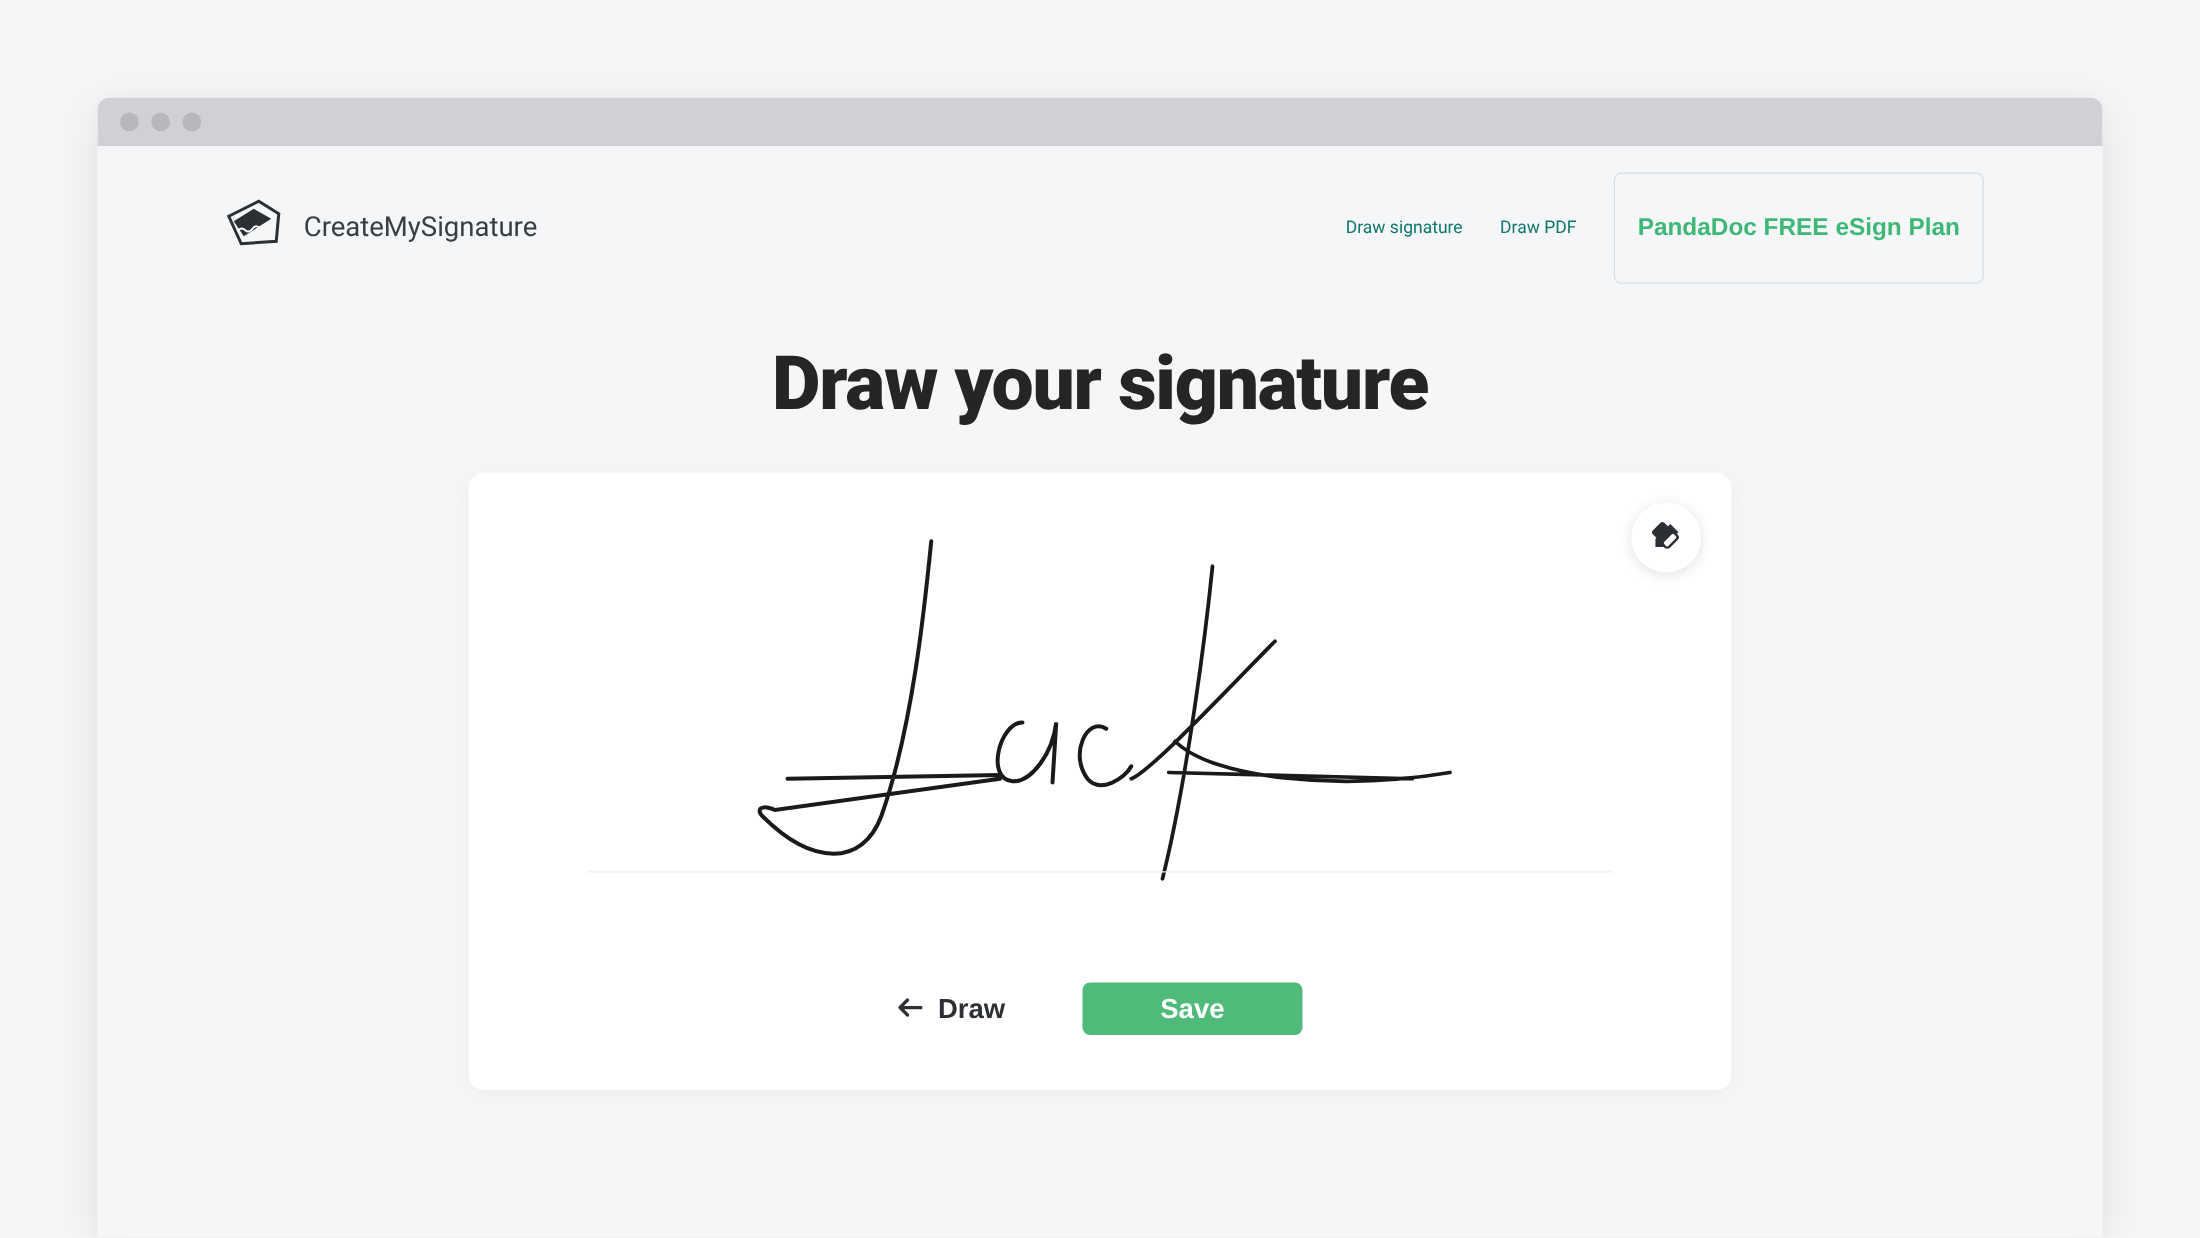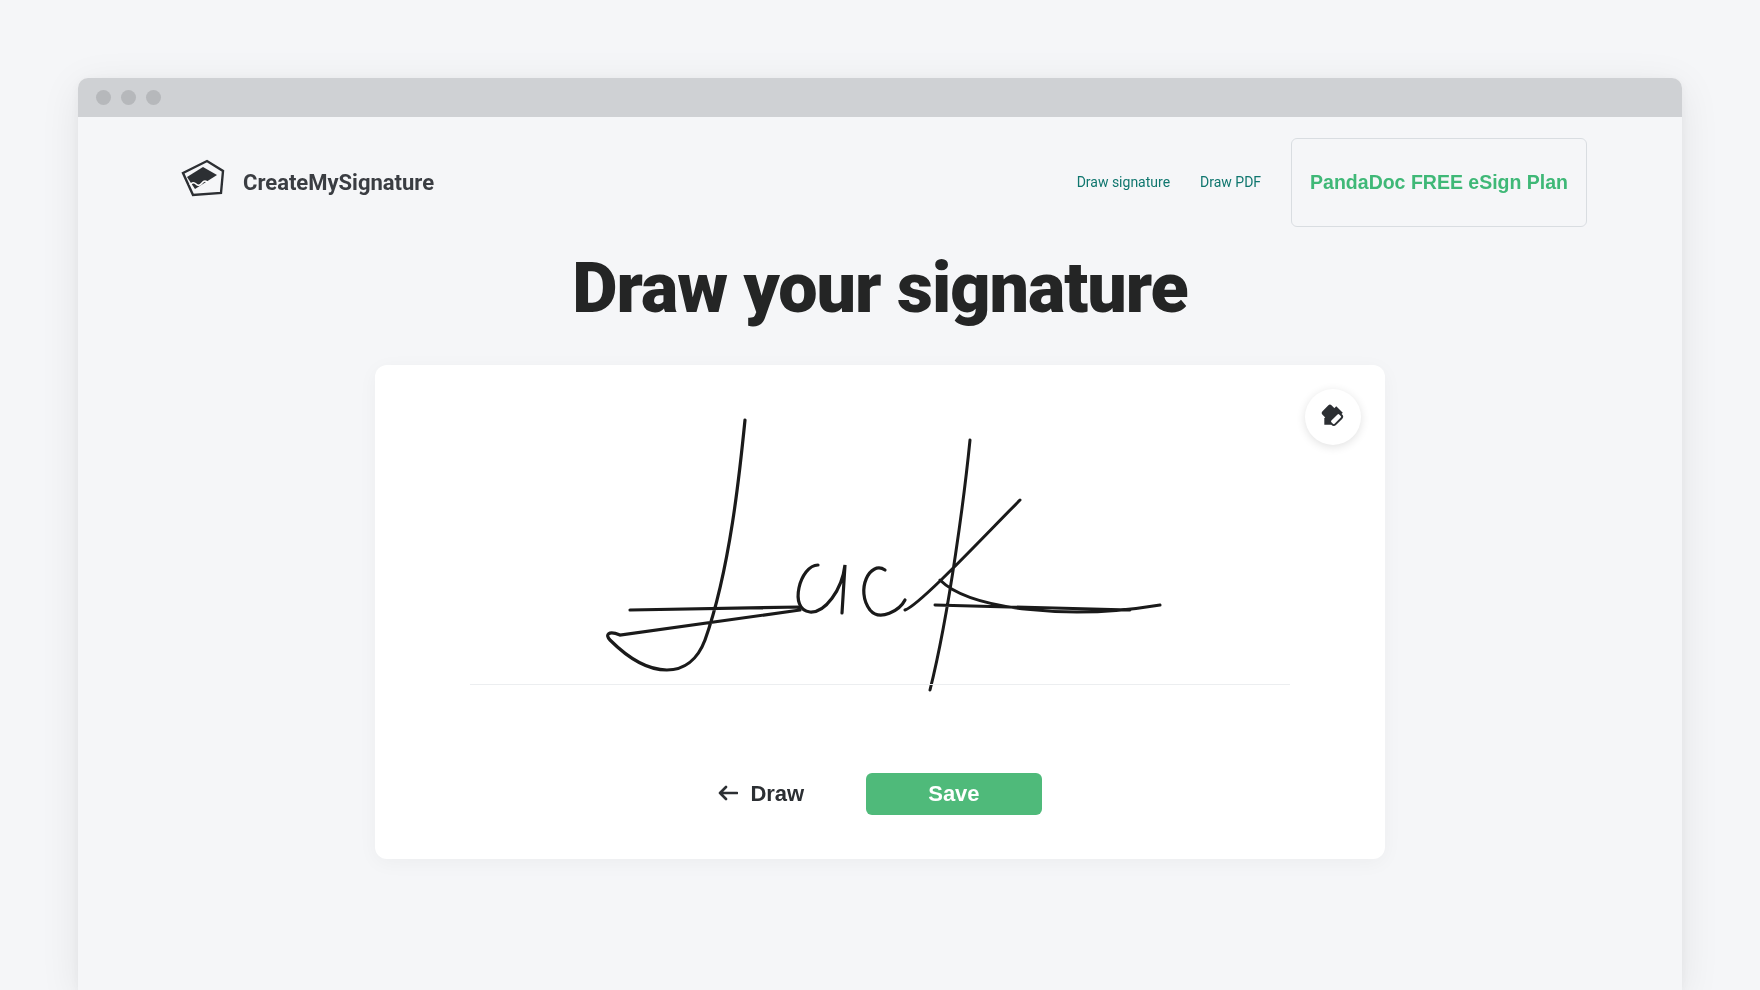--- a/index.html
+++ b/index.html
@@ -45,21 +45,21 @@
       padding: 20px 95px 0 95px;
       height: 110px;
     }
     .logo-wrap {
       display: flex;
       align-items: center;
       gap: 8px;
     }
     .logo-text {
       font-size: 22px;
-      font-weight: 700;
+      font-weight: 400;
       color: #3a3d42;
     }
     .nav {
       display: flex;
       align-items: center;
       gap: 30px;
     }
     .nav a {
       font-size: 14px;
       font-weight: 400;
@@ -71,25 +71,25 @@
       border-radius: 6px;
       padding: 32px 18px;
       color: #3fb877;
       font-size: 19.5px;
       font-weight: 700;
       background: transparent;
       cursor: pointer;
     }
     .title {
       text-align: center;
-      font-size: 70px;
+      font-size: 60px;
       font-weight: 900;
       color: #242525;
       letter-spacing: -1px;
-      margin-top: 20px;
+      margin-top: 44px;
       margin-bottom: 36px;
     }
     .canvas-card {
       width: 1010px;
       margin: 0 auto;
       background: #fff;
       border-radius: 12px;
       box-shadow: 0 4px 20px rgba(0,0,0,0.04);
       position: relative;
       padding: 30px 0 44px 0;

